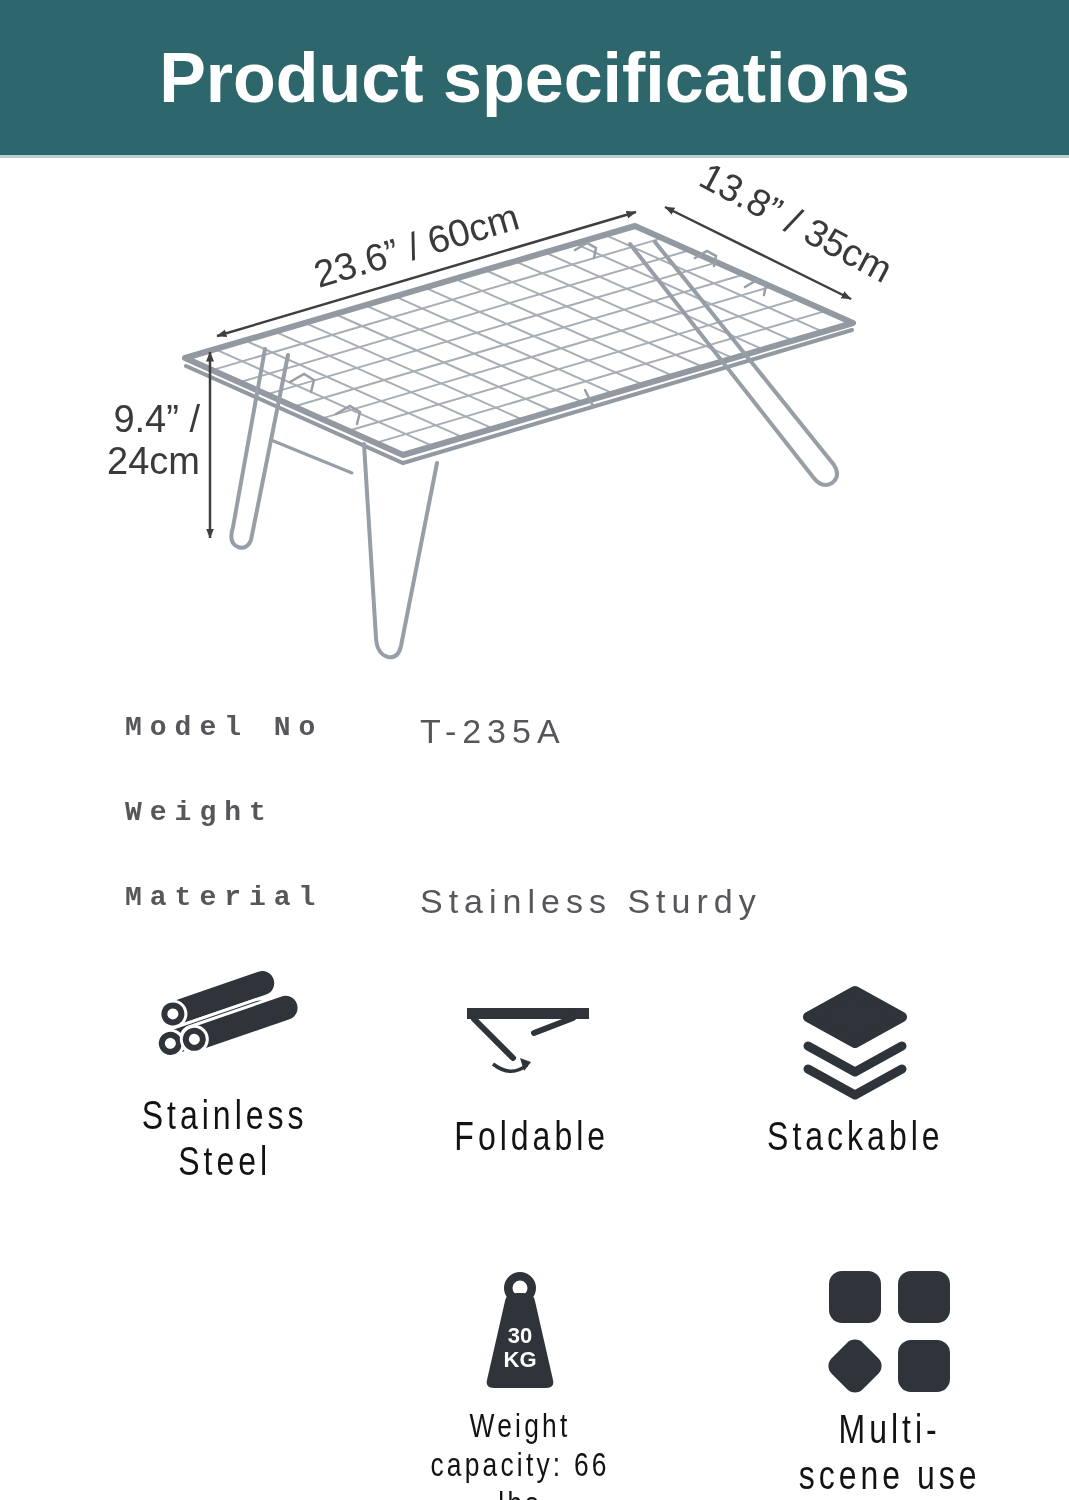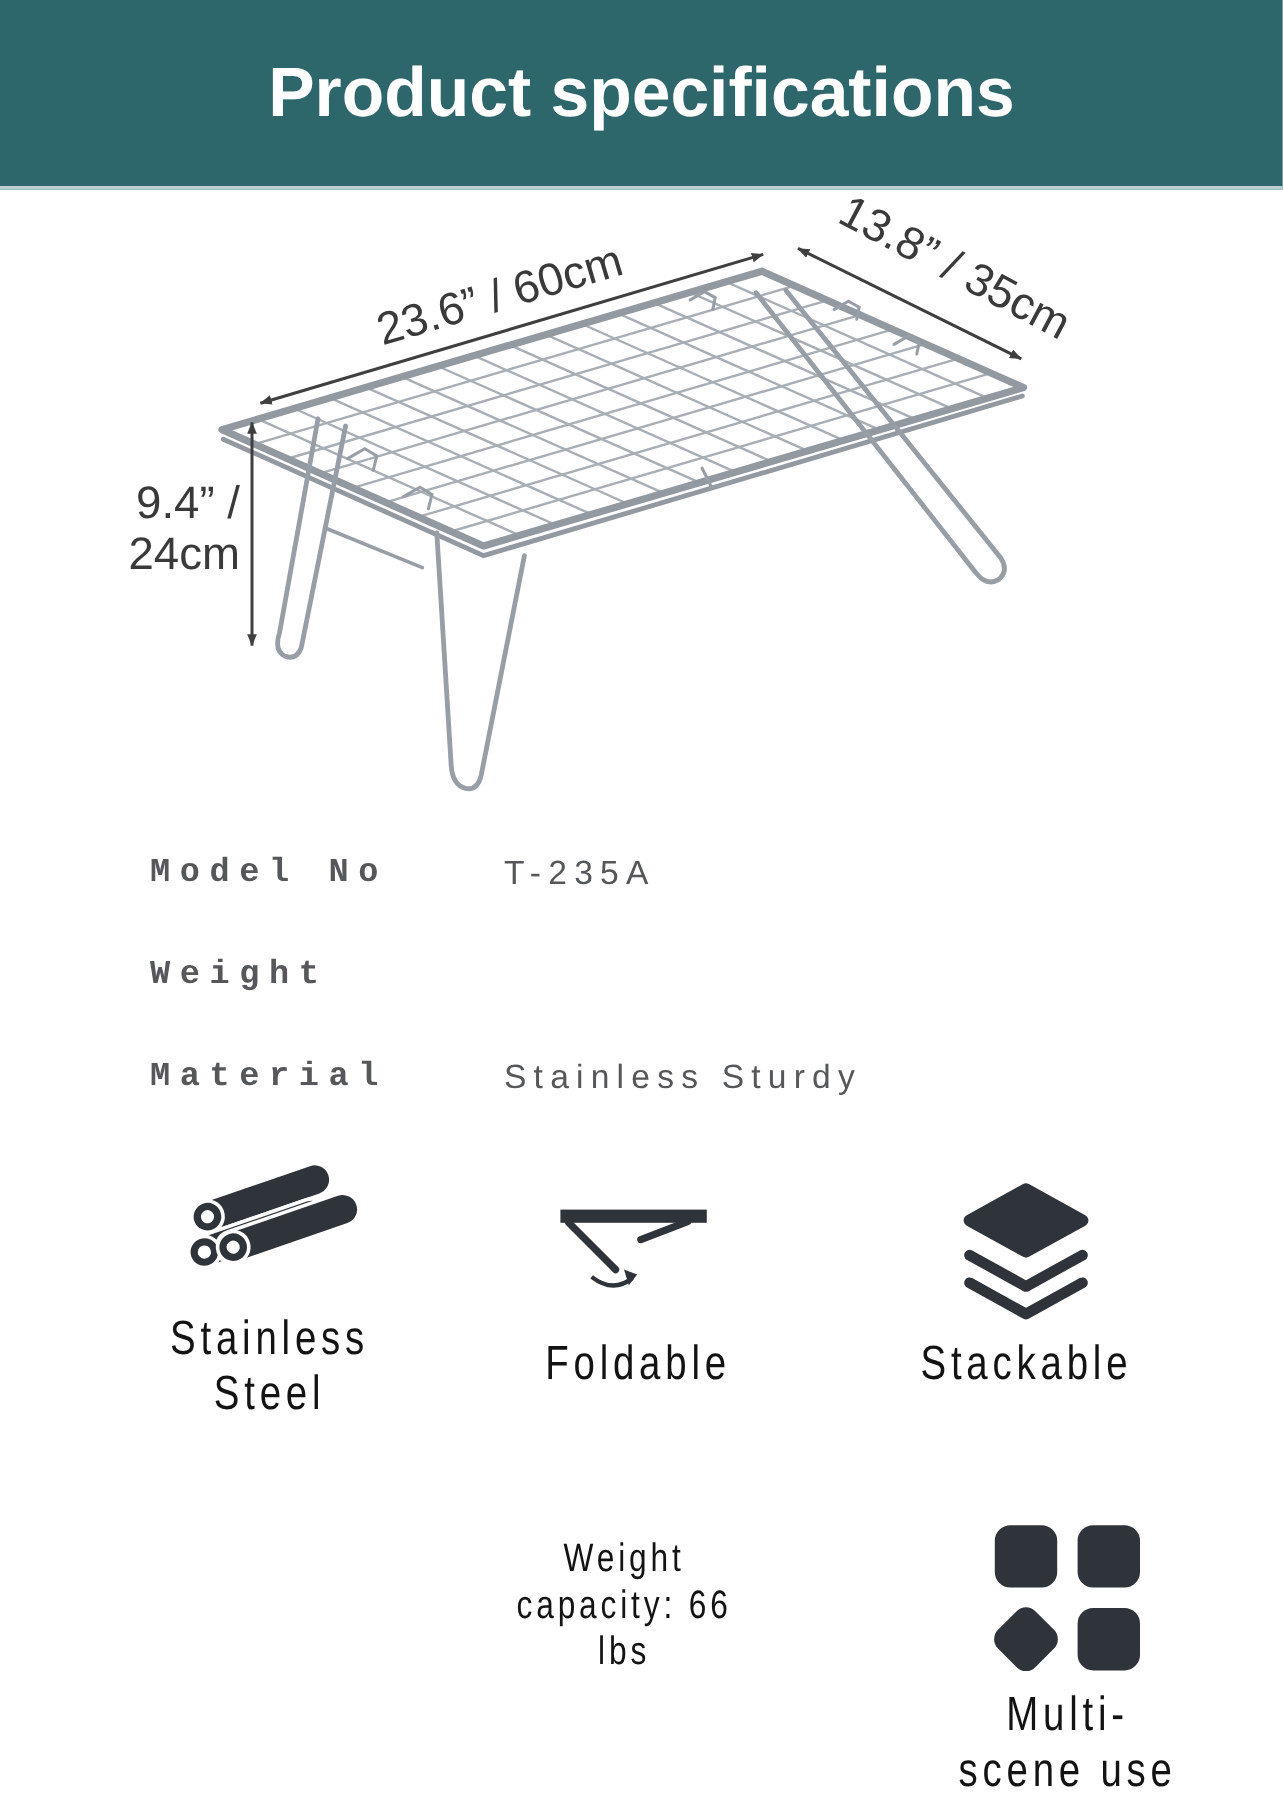--- a/index.html
+++ b/index.html
@@ -4,32 +4,32 @@
 <style>
   html,body{margin:0;padding:0;background:#ffffff;}
   body{width:1069px;height:1500px;position:relative;overflow:hidden;
        font-family:"Liberation Sans",sans-serif;}
   .canvas{position:absolute;inset:0;width:1069px;height:1500px;background:#fff;}
 
   
   .header{position:absolute;left:0;top:0;width:1069px;height:155px;
           background:#2E676B;border-bottom:3px solid #b9cfd1;
           display:flex;align-items:center;justify-content:center;}
-  .header h1{margin:0;color:#ffffff;font-size:58px;font-weight:700;
+  .header h1{margin:0;color:#ffffff;font-size:70px;font-weight:700;
              letter-spacing:0px;}
 
   
   .diagram{position:absolute;left:0;top:0;width:1069px;height:705px;}
 
   
   .specs{position:absolute;left:125px;top:712px;width:800px;}
   .spec-row{height:85px;display:flex;align-items:flex-start;}
   .spec-label{display:inline-block;width:295px;font-size:28px;font-weight:700;
               color:#55575b;letter-spacing:8px;font-family:Liberation Mono, monospace;}
-  .spec-value{display:inline-block;font-size:28px;font-weight:400;
+  .spec-value{display:inline-block;font-size:34px;font-weight:400;
               color:#55575b;letter-spacing:6px;}
 
   
   .feature{position:absolute;width:300px;display:flex;flex-direction:column;
            align-items:center;}
   .icon-slot{display:flex;align-items:center;justify-content:center;}
   .row1 .icon-slot{height:118px;}
   .row2 .icon-slot{height:128px;}
   .feature-label{margin-top:10px;text-align:center;color:#131313;
                  font-size:40px;line-height:46px;letter-spacing:5px;
@@ -184,20 +184,30 @@
         <path d="M63,64 L74,68 L67,77 z" class="ink"></path>
       </svg>
     </div>
     <div class="feature-label">
       <div>Foldable</div>
     </div>
   </div>
 
 
   <div class="feature row2 f5">
+    <div class="icon-slot">
+      <svg width="112" height="124" viewBox="0 0 112 124">
+        <circle class="ink" cx="56" cy="18" r="16"></circle>
+        <circle cx="56" cy="18" r="7.5" fill="#fff"></circle>
+        <path class="ink" d="M41,31 L23,110 Q21,118 31,118 L81,118 Q91,118 89,110 L71,31
+                 Q69.5,23 59,23 L53,23 Q42.5,23 41,31 Z"></path>
+        <text class="kg" x="56" y="73" font-size="22" text-anchor="middle">30</text>
+        <text class="kg" x="56" y="97" font-size="22" text-anchor="middle">KG</text>
+      </svg>
+    </div>
     <div class="feature-label small">
       <div>Weight</div>
       <div>capacity: 66</div>
       <div>lbs</div>
     </div>
   </div>
 
   <div class="feature row2 f6">
     <div class="icon-slot">
       <svg width="132" height="132" viewBox="0 0 132 132">

